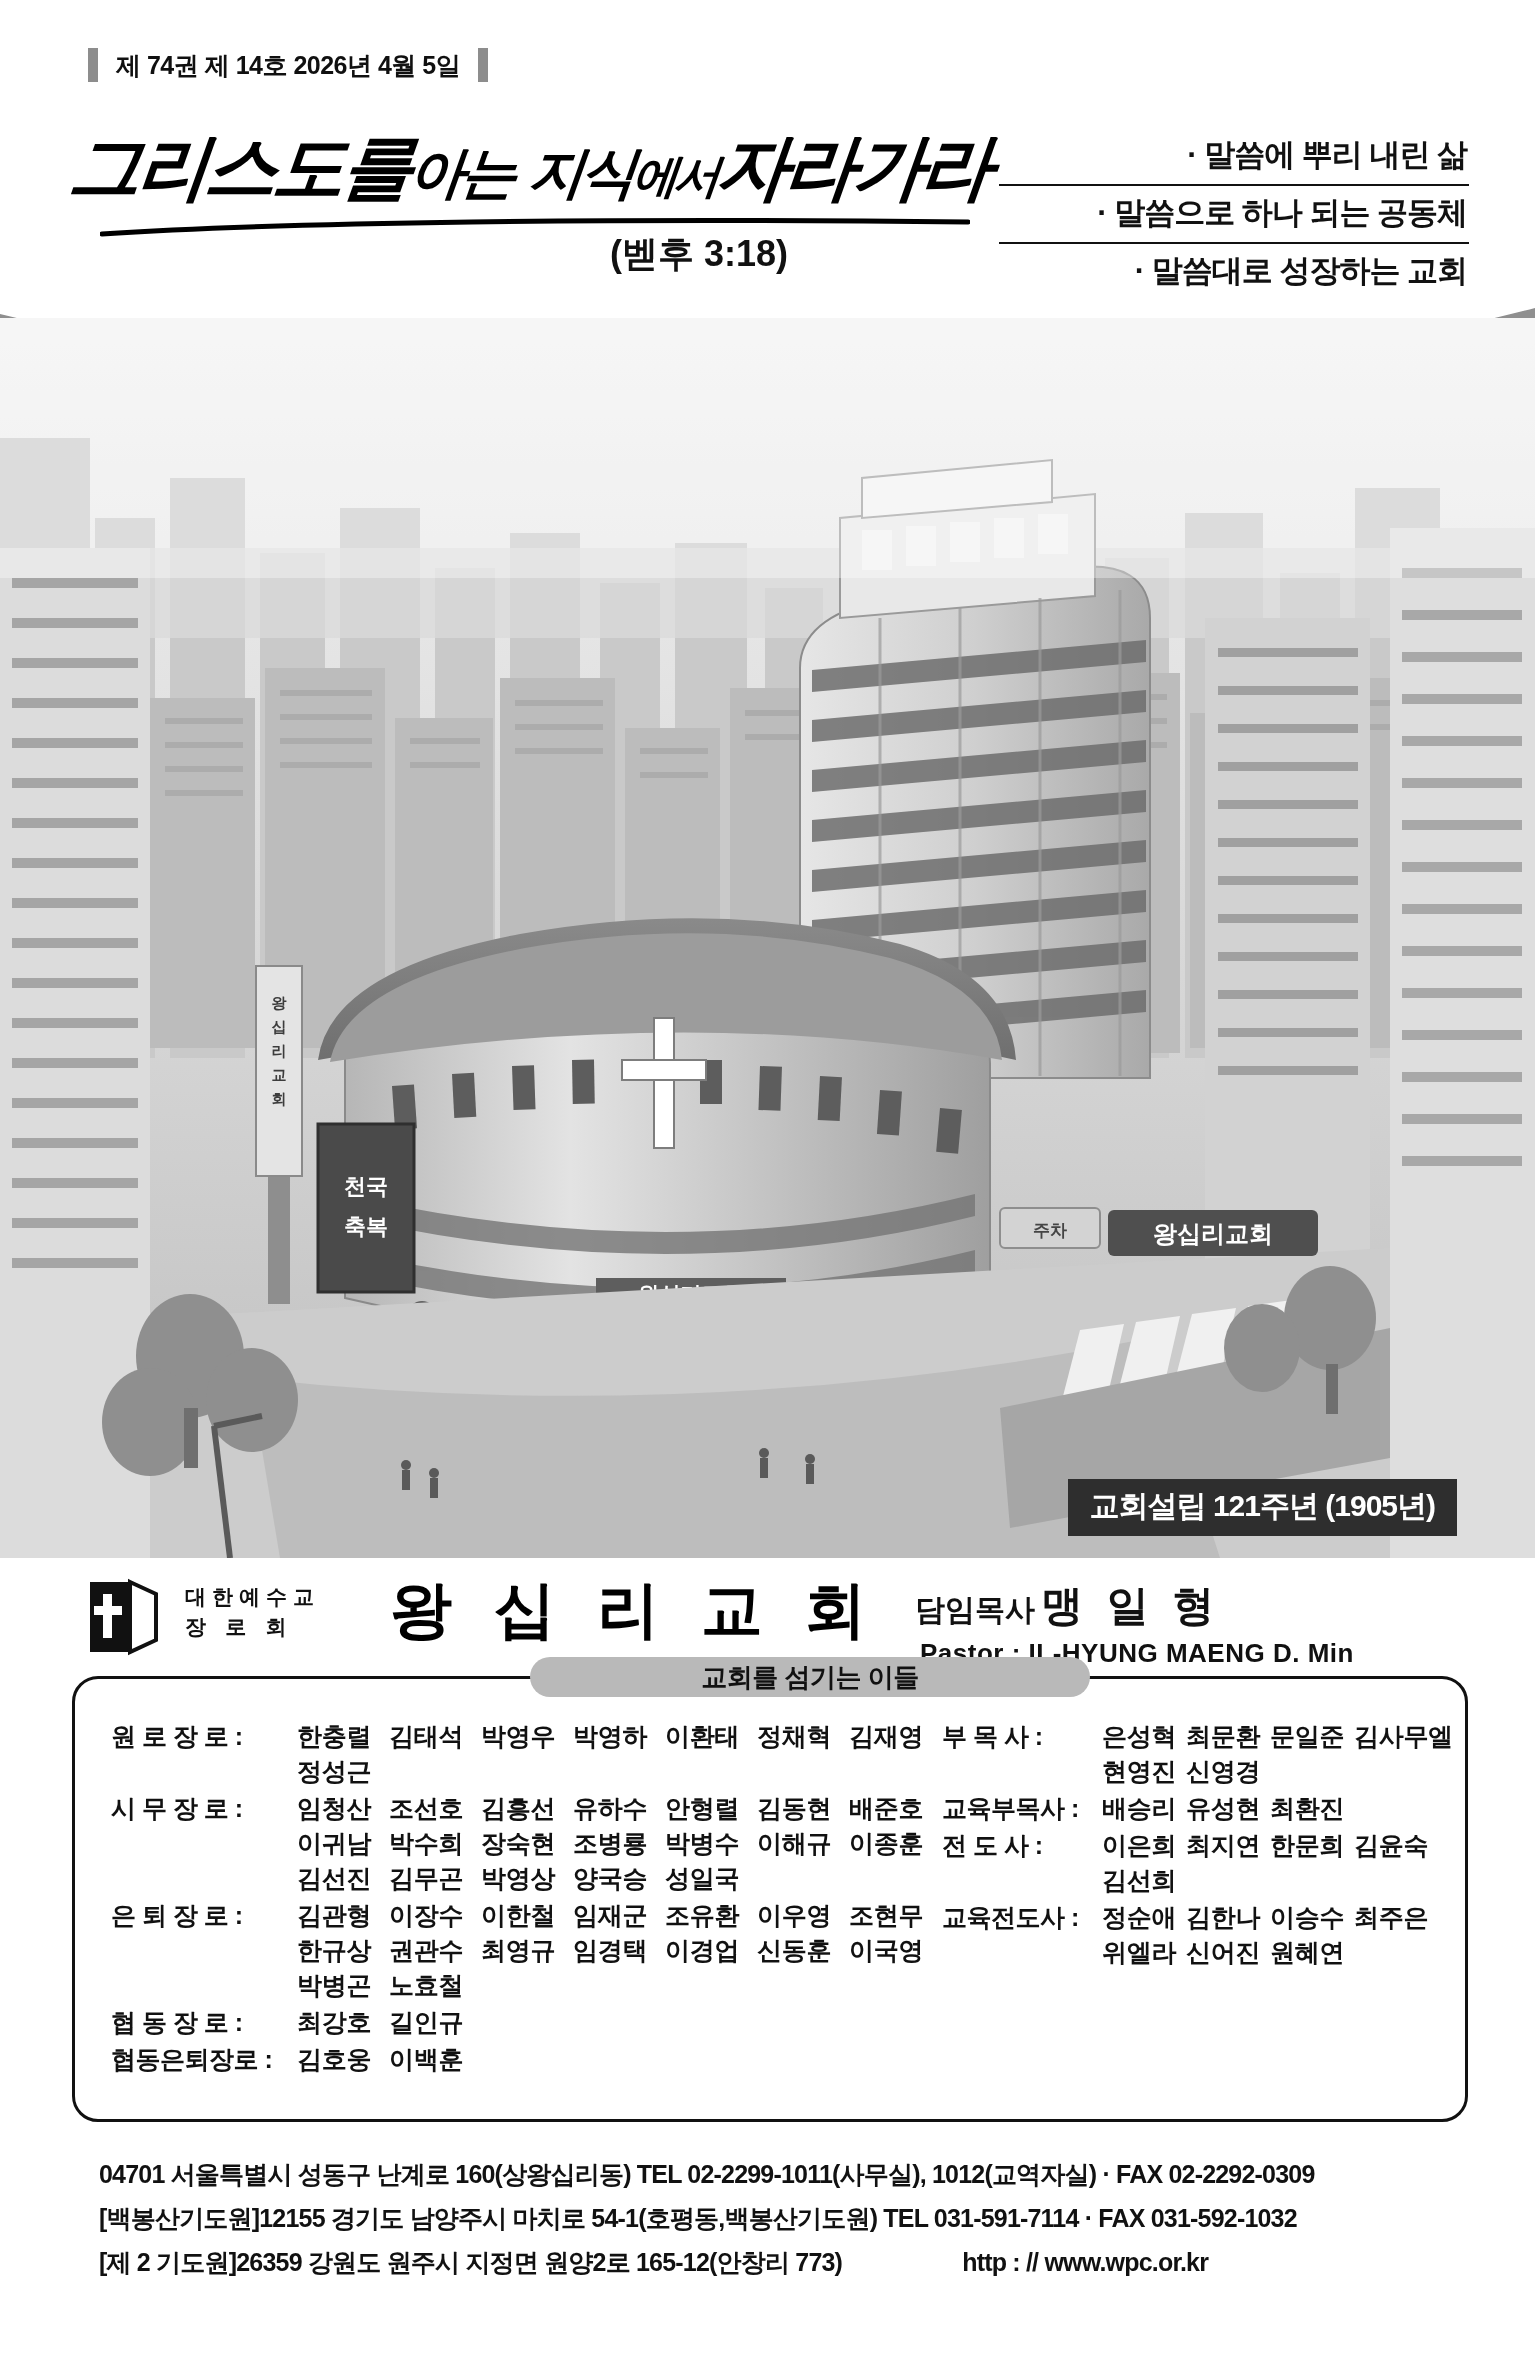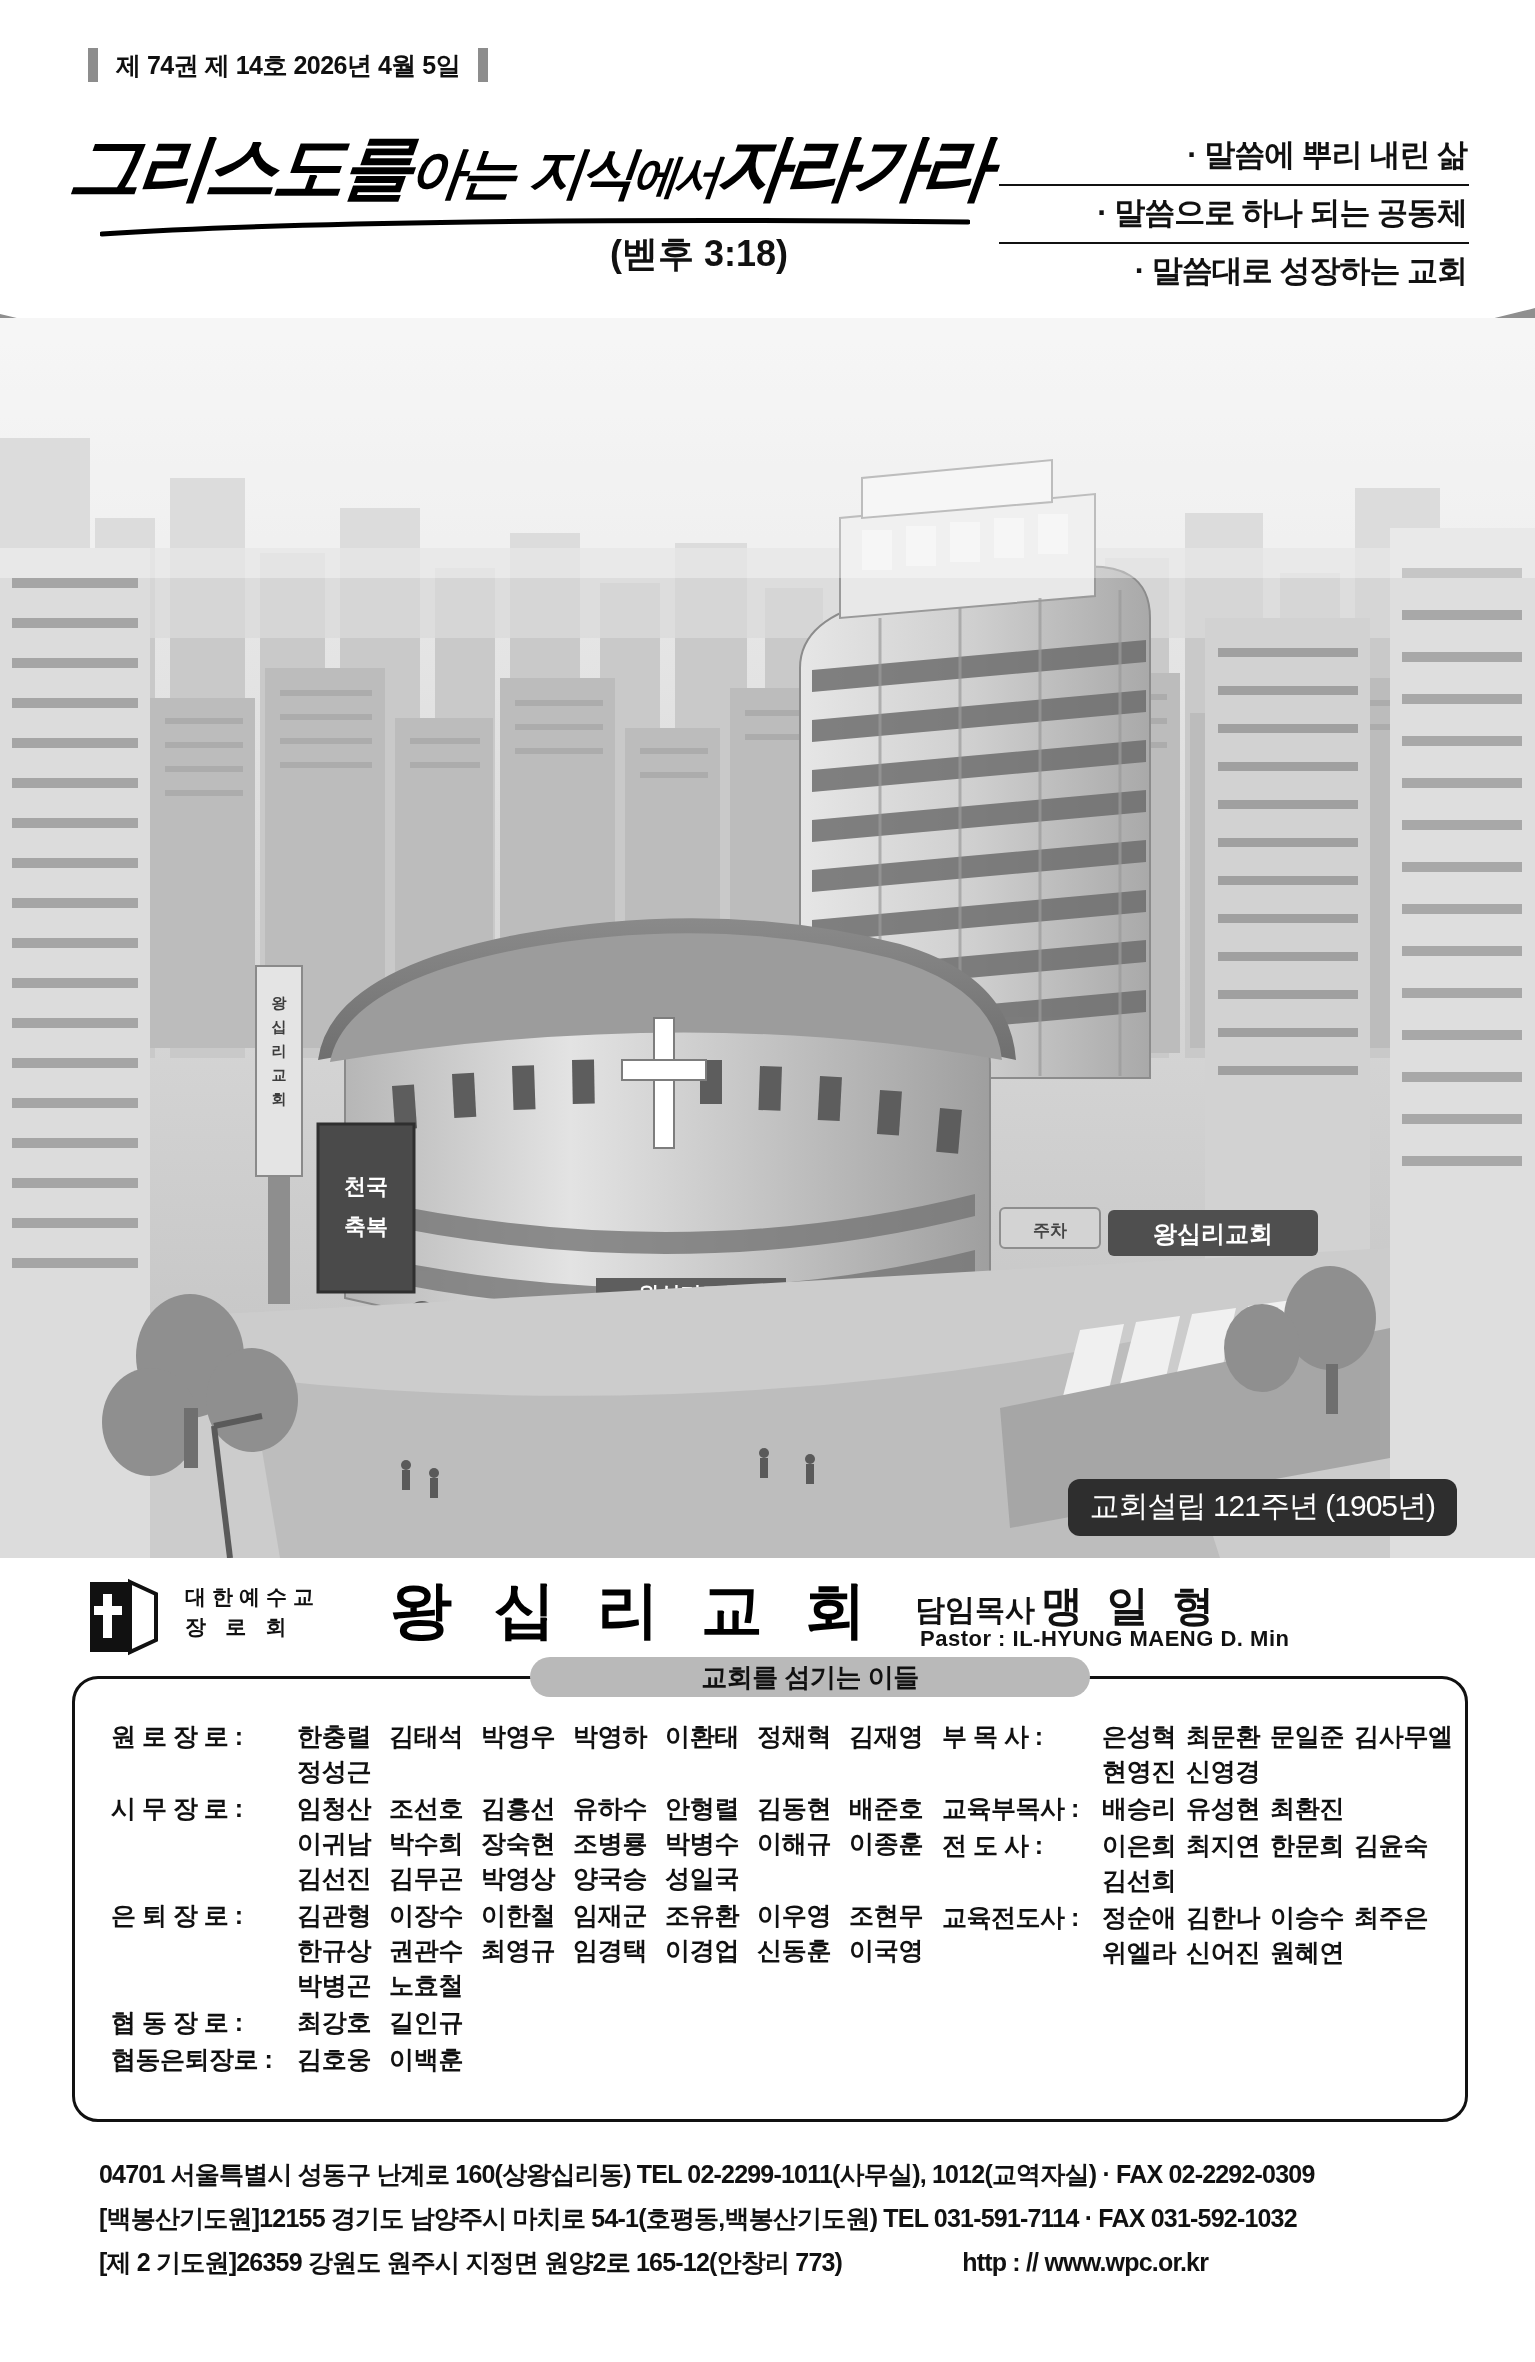--- a/index.html
+++ b/index.html
@@ -118,24 +118,24 @@
   }
   .photo-svg { display: block; }
 
   .anniversary {
     position: absolute;
     right: 78px;
     bottom: 22px;
     background: #2e2e2e;
     color: #fff;
     font-size: 30px;
-    font-weight: normal;
+    font-weight: bold;
     letter-spacing: -1px;
     padding: 7px 22px 9px 22px;
-    border-radius: 12px;
+    border-radius: 0;
     white-space: nowrap;
   }
 
   
   .namerow {
     position: absolute;
     left: 0;
     top: 1572px;
     width: 1258px;
     height: 110px;
@@ -178,22 +178,22 @@
     white-space: nowrap;
   }
   .pastor-ko .big {
     font-size: 42px;
     letter-spacing: 6px;
     margin-left: 6px;
   }
   .pastor-en {
     position: absolute;
     left: 920px;
-    top: 54px;
-    font-size: 22px;
+    top: 66px;
+    font-size: 26px;
     font-weight: bold;
     letter-spacing: 0.5px;
     white-space: nowrap;
   }
 
   
   .servants {
     position: absolute;
     left: 72px;
     top: 1676px;

